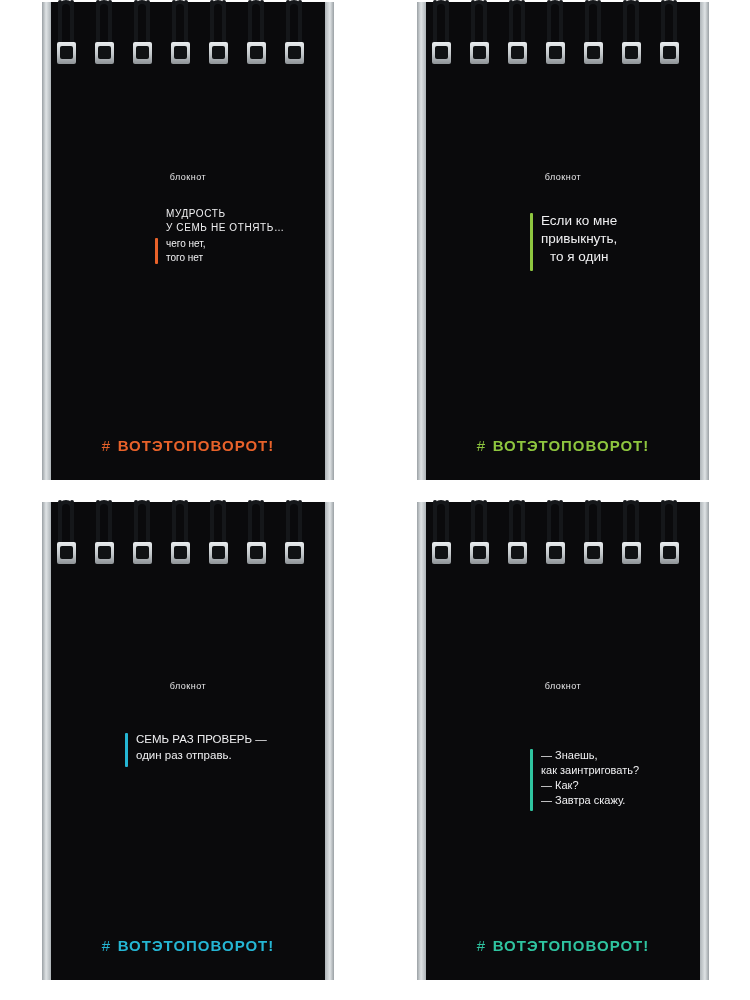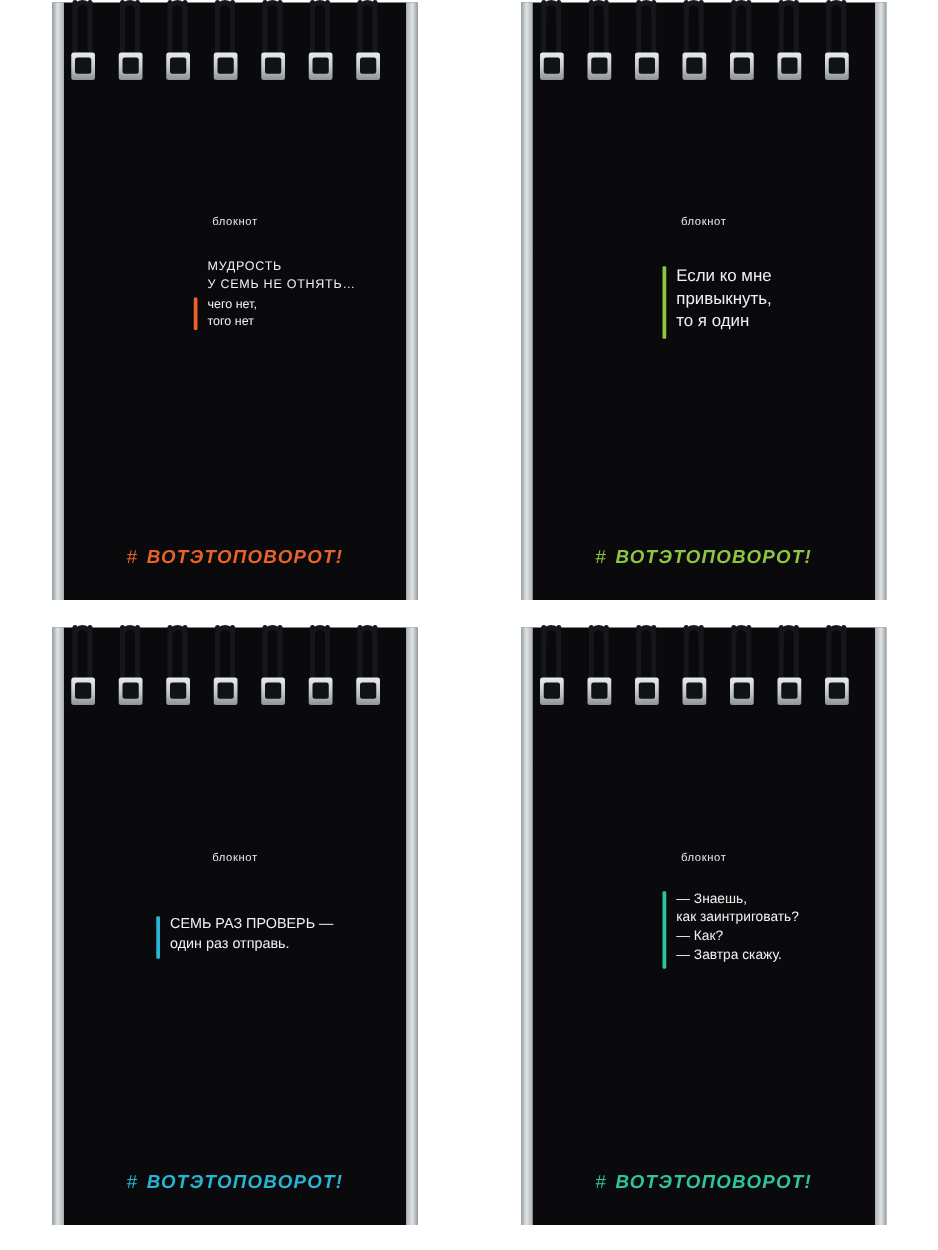--- a/index.html
+++ b/index.html
@@ -144,26 +144,26 @@
   .hashtag {
     position: absolute;
     left: 0;
     width: 292px;
     text-align: center;
     font-size: 15px;
     font-weight: bold;
     letter-spacing: 0.6px;
   }
   .hashtag .hash { margin-right: 7px; font-weight: normal; }
-  .hashtag .word { font-style: italic; letter-spacing: 1px; }
+  .hashtag .word { letter-spacing: 1px; }
 
   
   .c0 .quote { left: 113px; top: 205px; font-size: 10px; text-align: left; }
   .c0 .q-caps { letter-spacing: 0.6px; }
-  .c1 .quote { left: 113px; top: 210px; font-size: 13.5px; }
+  .c1 .quote { left: 113px; top: 210px; font-size: 13.5px; text-align: center; }
   .c2 .quote { left: 83px; top: 730px; font-size: 11.5px; }
   .c3 .quote { left: 113px; top: 710px; font-size: 11px; }
 </style>
 </head>
 <body>
 
 <div id="sheet">
   <div class="grid">
 
     <div class="cell c0">
@@ -449,21 +449,21 @@
               <div class="wire-l"></div>
               <div class="wire-r"></div>
               <div class="hole"></div>
               <div class="hole-inner"></div>
             </div>
           </div>
 
         <div class="brand" style="top:179px;">блокнот</div>
 
         <div class="quote" style="left:113px; top:210px; font-size:11px;">
-          <div style="position:relative;">
+          <div style="position:relative;margin-top:36px;">
             <div class="bar" style="height:62px; background:#2fc4a0;"></div>
             <div class="lines">
               <div class="q-line">— Знаешь,</div>
               <div class="q-line">как заинтриговать?</div>
               <div class="q-line">— Как?</div>
               <div class="q-line">— Завтра скажу.</div>
             </div>
           </div>
         </div>
 

